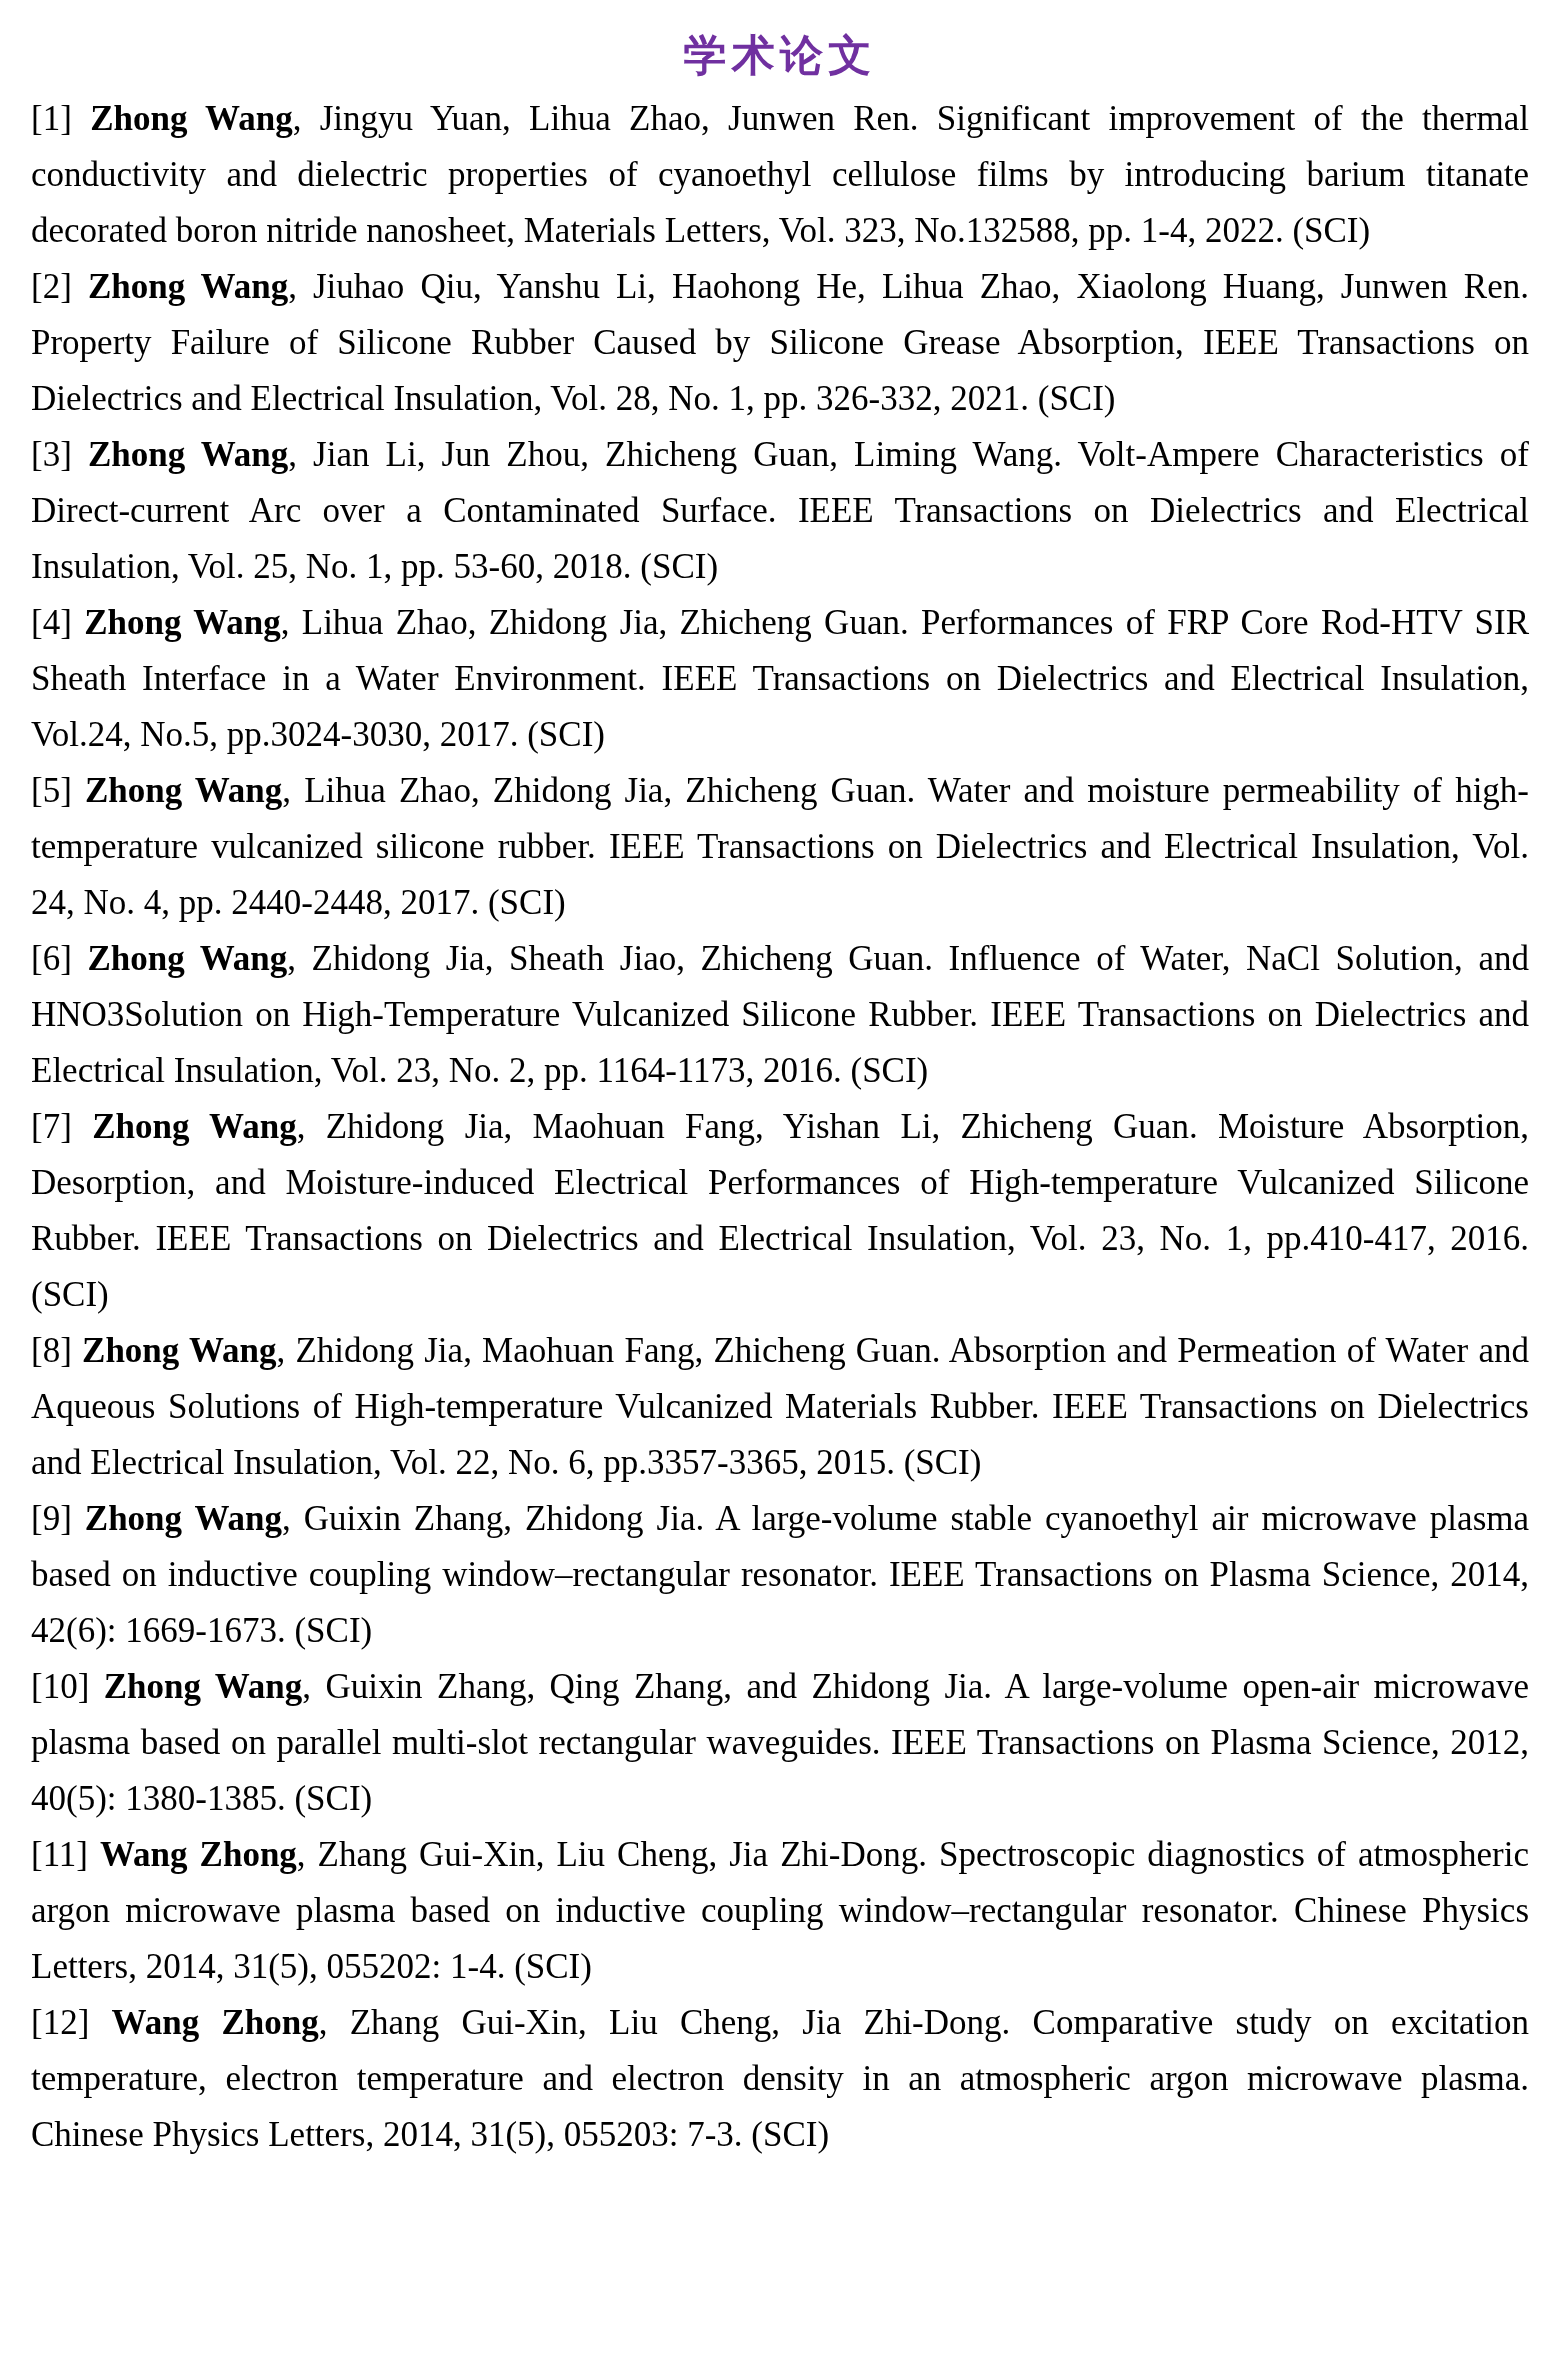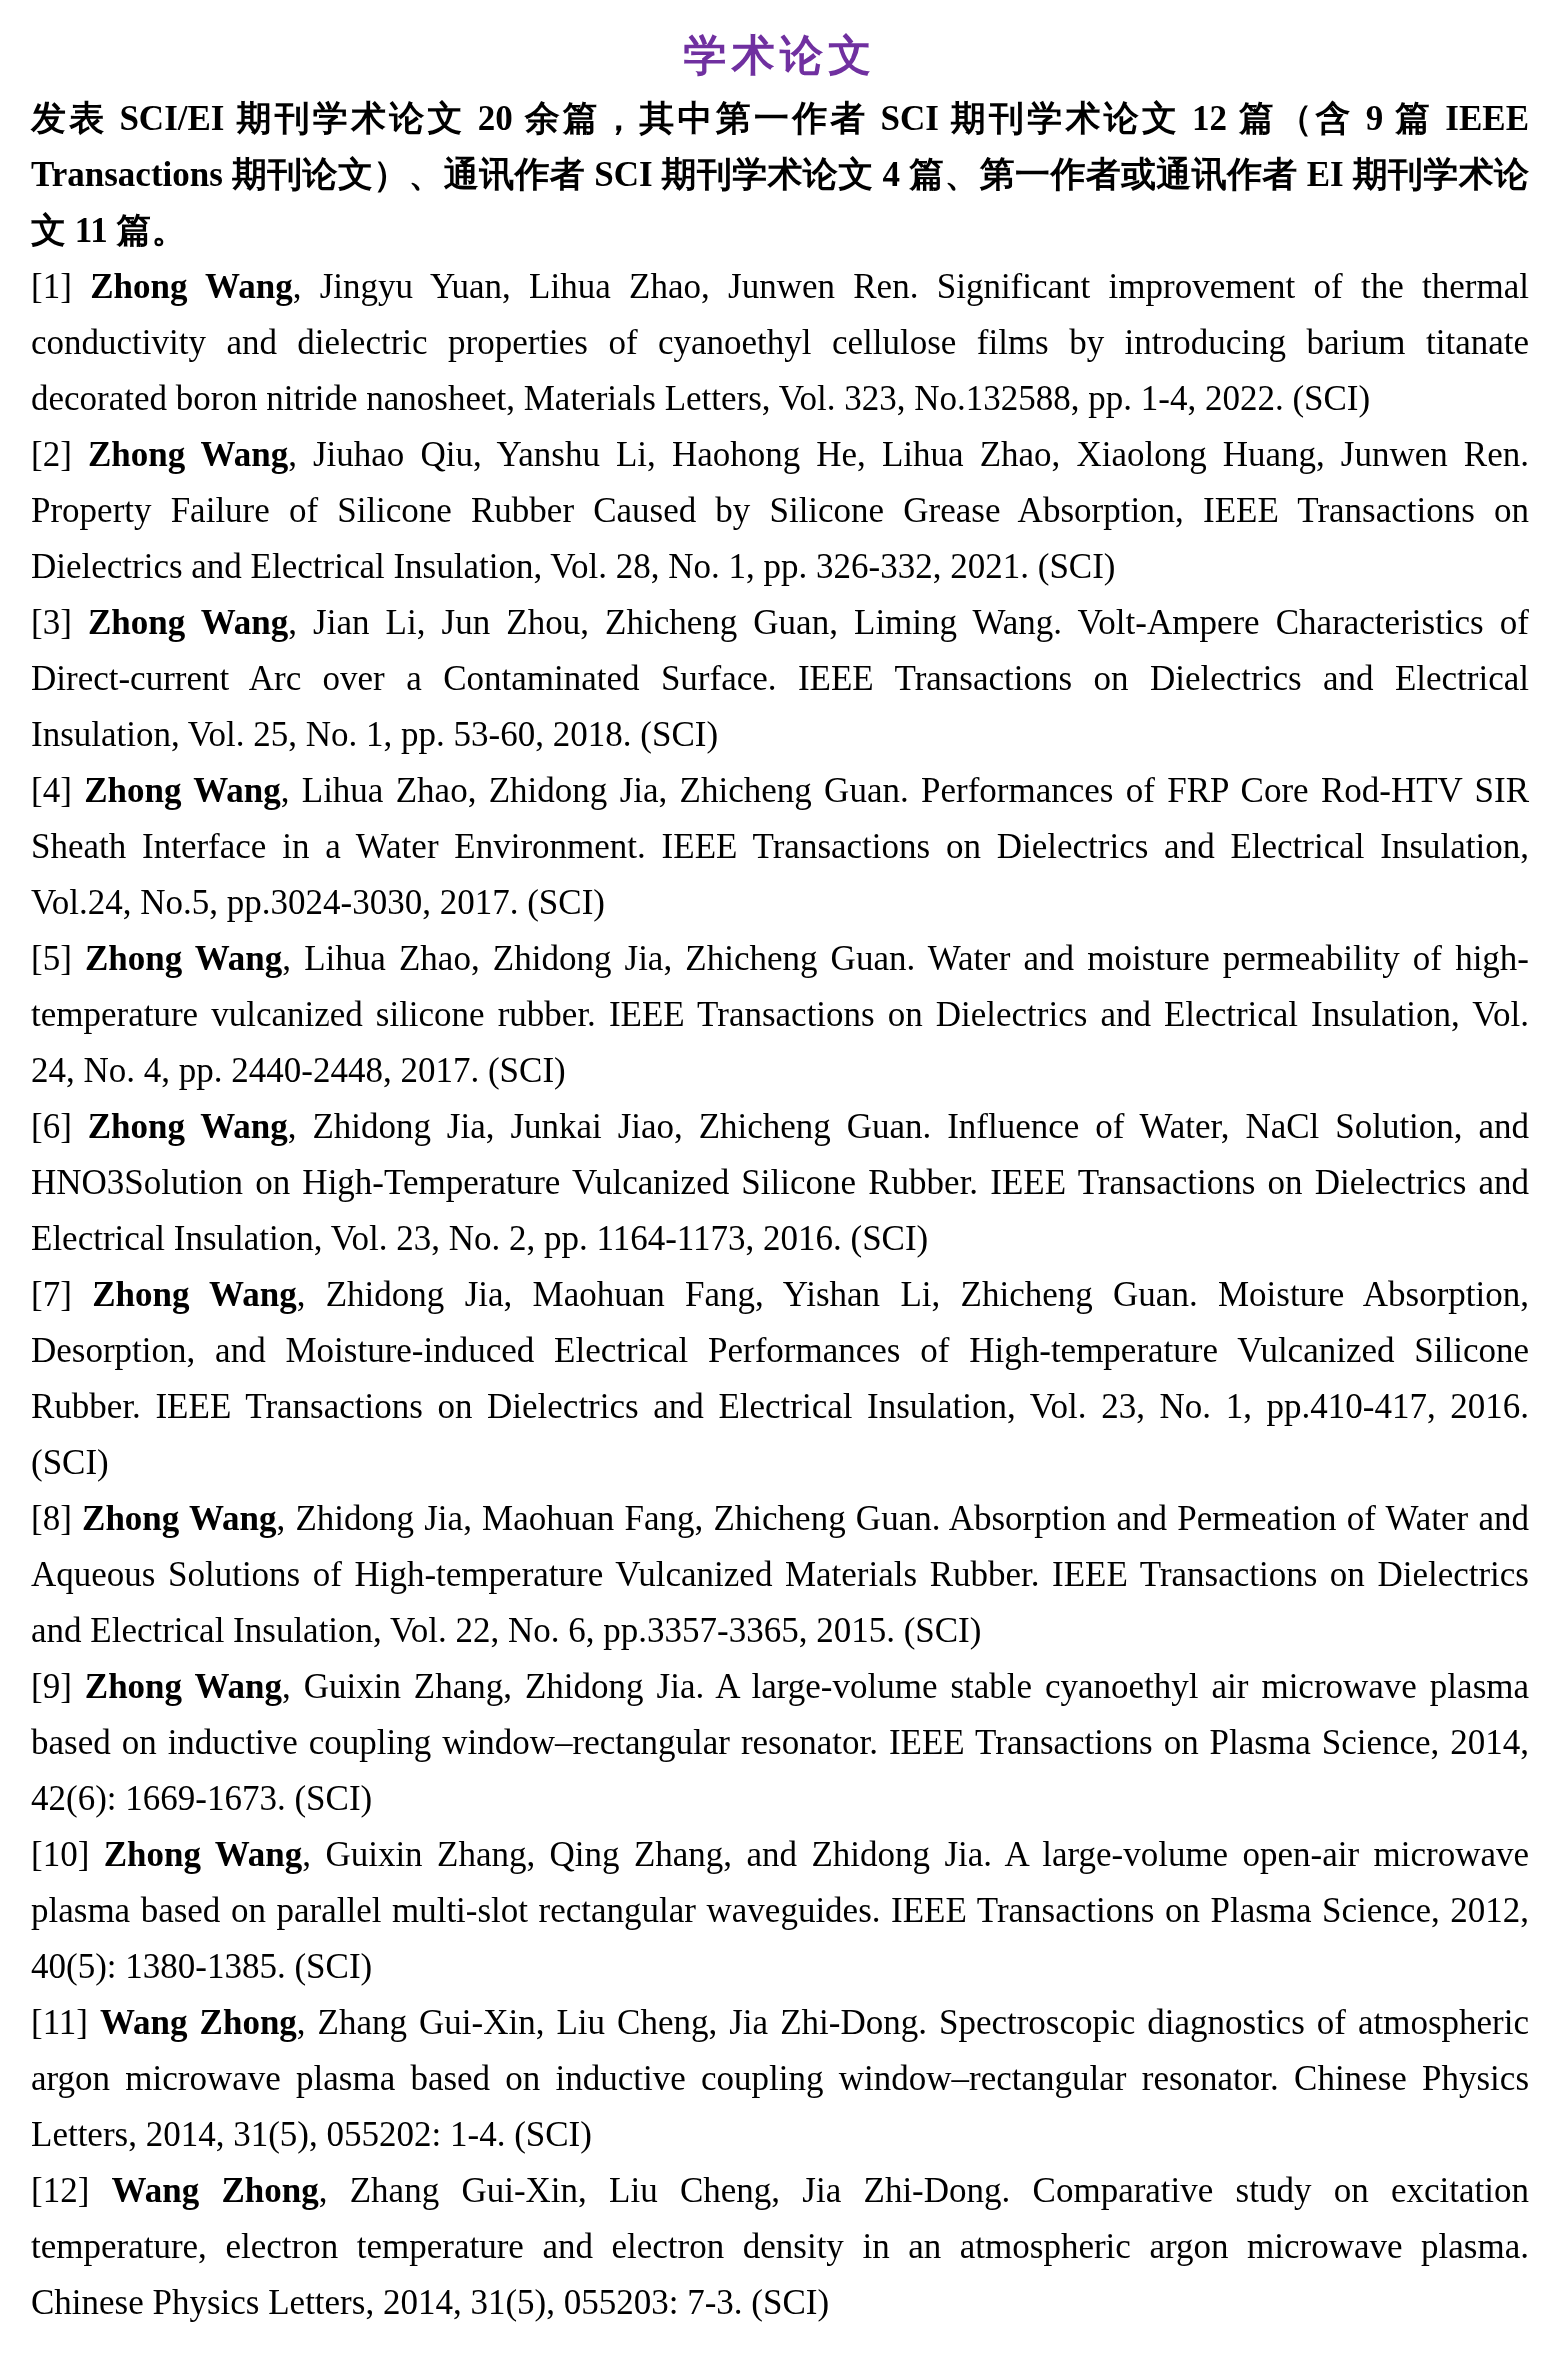--- a/index.html
+++ b/index.html
@@ -46,28 +46,27 @@
     text-align: justify;
   }
   .pub .b { font-weight: bold; }
   .pub .i { }
 </style>
 </head>
 <body>
 
 <div class="page">
   <h1 class="title" style="color: rgb(112, 48, 160);">学术论文</h1>
-  <p class="intro">发表 SCI/EI 期刊学术论文 20 余篇，其中第一作者 SCI 期刊学术论文 12 篇（含 9 篇 IEEE Transactions 期刊论文）、通讯作者 SCI 期刊学术论文 4 篇、第一作者或通讯作者 EI 期刊学术论文 11 篇。</p>
   <div id="publication-list">
       <p class="pub"><span>[1] </span><span class="b">Zhong Wang</span><span>, Jingyu Yuan, Lihua Zhao, Junwen Ren. Significant improvement of the thermal conductivity and dielectric properties of cyanoethyl cellulose films by introducing barium titanate decorated boron nitride nanosheet, </span><span class="i">Materials Letters</span><span>, Vol. 323, No.132588, pp. 1-4, 2022. (SCI)</span></p>
       <p class="pub"><span>[2] </span><span class="b">Zhong Wang</span><span>, Jiuhao Qiu, Yanshu Li, Haohong He, Lihua Zhao, Xiaolong Huang, Junwen Ren. Property Failure of Silicone Rubber Caused by Silicone Grease Absorption, </span><span class="i">IEEE Transactions on Dielectrics and Electrical Insulation</span><span>, Vol. 28, No. 1, pp. 326-332, 2021. (SCI)</span></p>
       <p class="pub"><span>[3] </span><span class="b">Zhong Wang</span><span>, Jian Li, Jun Zhou, Zhicheng Guan, Liming Wang. Volt-Ampere Characteristics of Direct-current Arc over a Contaminated Surface. </span><span class="i">IEEE Transactions on Dielectrics and Electrical Insulation</span><span>, Vol. 25, No. 1, pp. 53-60, 2018. (SCI)</span></p>
       <p class="pub"><span>[4] </span><span class="b">Zhong Wang</span><span>, Lihua Zhao, Zhidong Jia, Zhicheng Guan. Performances of FRP Core Rod-HTV SIR Sheath Interface in a Water Environment. </span><span class="i">IEEE Transactions on Dielectrics and Electrical Insulation</span><span>, Vol.24, No.5, pp.3024-3030, 2017. (SCI)</span></p>
       <p class="pub"><span>[5] </span><span class="b">Zhong Wang</span><span>, Lihua Zhao, Zhidong Jia, Zhicheng Guan. Water and moisture permeability of high-temperature vulcanized silicone rubber. </span><span class="i">IEEE Transactions on Dielectrics and Electrical Insulation</span><span>, Vol. 24, No. 4, pp. 2440-2448, 2017. (SCI)</span></p>
-      <p class="pub"><span>[6] </span><span class="b">Zhong Wang</span><span>, Zhidong Jia, Junkai Jiao, Zhicheng Guan. Influence of Water, NaCl Solution, and HNO3Solution on High-Temperature Vulcanized Silicone Rubber. </span><span class="i">IEEE Transactions on Dielectrics and Electrical Insulation</span><span>, Vol. 23, No. 2, pp. 1164-1173, 2016. (SCI)</span></p>
+      <p class="pub"><span>[6] </span><span class="b">Zhong Wang</span><span>, Zhidong Jia, Sheath Jiao, Zhicheng Guan. Influence of Water, NaCl Solution, and HNO3Solution on High-Temperature Vulcanized Silicone Rubber. </span><span class="i">IEEE Transactions on Dielectrics and Electrical Insulation</span><span>, Vol. 23, No. 2, pp. 1164-1173, 2016. (SCI)</span></p>
       <p class="pub"><span>[7] </span><span class="b">Zhong Wang</span><span>, Zhidong Jia, Maohuan Fang, Yishan Li, Zhicheng Guan. Moisture Absorption, Desorption, and Moisture-induced Electrical Performances of High-temperature Vulcanized Silicone Rubber. </span><span class="i">IEEE Transactions on Dielectrics and Electrical Insulation</span><span>, Vol. 23, No. 1, pp.410-417, 2016. (SCI)</span></p>
       <p class="pub"><span>[8] </span><span class="b">Zhong Wang</span><span>, Zhidong Jia, Maohuan Fang, Zhicheng Guan. Absorption and Permeation of Water and Aqueous Solutions of High-temperature Vulcanized Materials Rubber. </span><span class="i">IEEE Transactions on Dielectrics and Electrical Insulation</span><span>, Vol. 22, No. 6, pp.3357-3365, 2015. (SCI)</span></p>
       <p class="pub"><span>[9] </span><span class="b">Zhong Wang</span><span>, Guixin Zhang, Zhidong Jia. A large-volume stable cyanoethyl air microwave plasma based on inductive coupling window–rectangular resonator. </span><span class="i">IEEE Transactions on Plasma Science</span><span>, 2014, 42(6): 1669-1673. (SCI)</span></p>
       <p class="pub"><span>[10] </span><span class="b">Zhong Wang</span><span>, Guixin Zhang, Qing Zhang, and Zhidong Jia. A large-volume open-air microwave plasma based on parallel multi-slot rectangular waveguides. </span><span class="i">IEEE Transactions on Plasma Science</span><span>, 2012, 40(5): 1380-1385. (SCI)</span></p>
       <p class="pub"><span>[11] </span><span class="b">Wang Zhong</span><span>, Zhang Gui-Xin, Liu Cheng, Jia Zhi-Dong. Spectroscopic diagnostics of atmospheric argon microwave plasma based on inductive coupling window–rectangular resonator. </span><span class="i">Chinese Physics Letters</span><span>, 2014, 31(5), 055202: 1-4. (SCI)</span></p>
       <p class="pub"><span>[12] </span><span class="b">Wang Zhong</span><span>, Zhang Gui-Xin, Liu Cheng, Jia Zhi-Dong. Comparative study on excitation temperature, electron temperature and electron density in an atmospheric argon microwave plasma. </span><span class="i">Chinese Physics Letters</span><span>, 2014, 31(5), 055203: 7-3. (SCI)</span></p>
     </div>
 </div>
 
 

